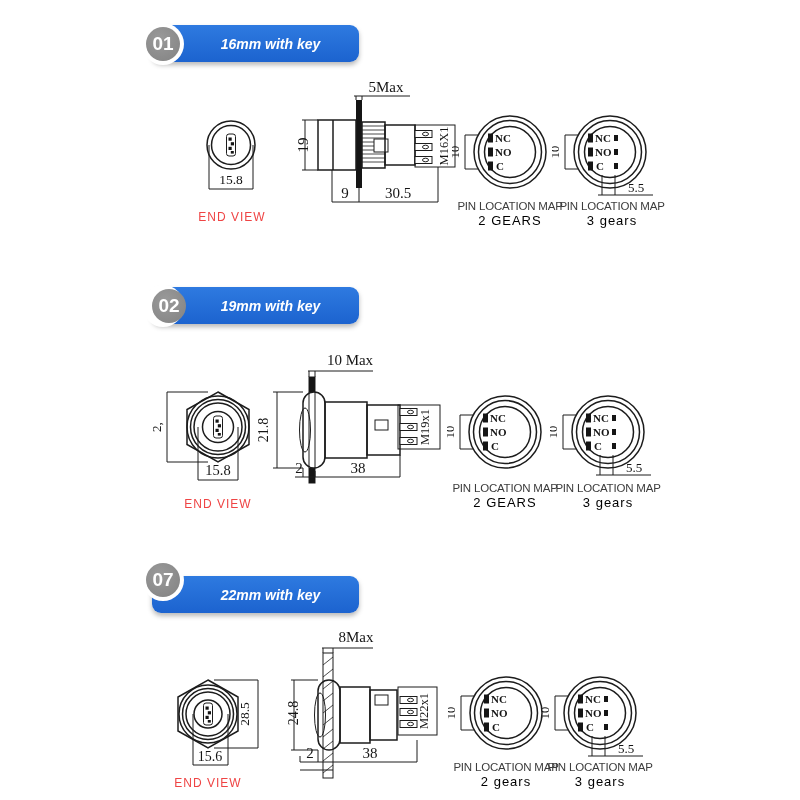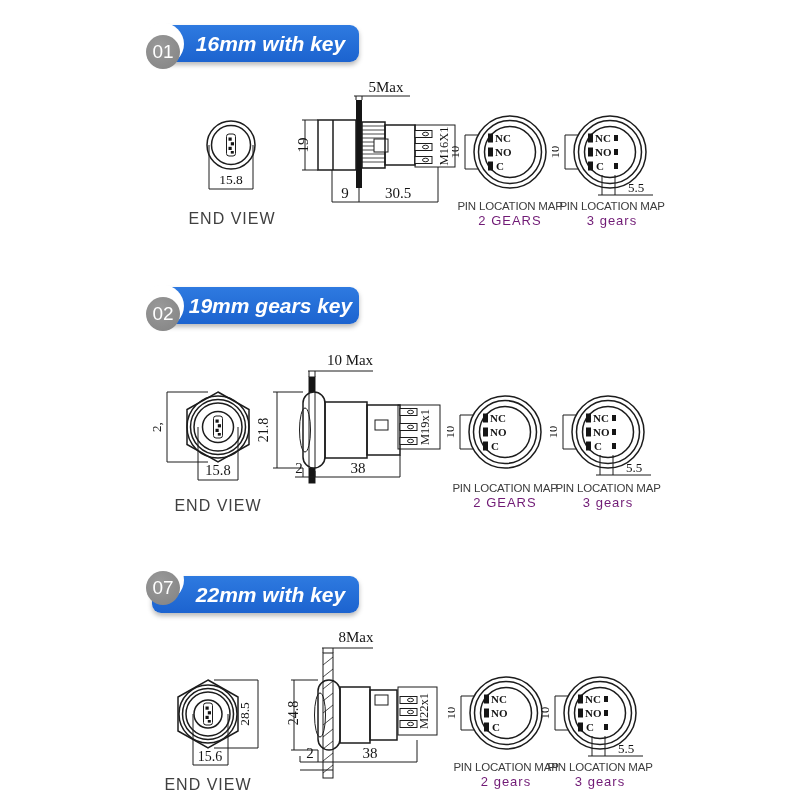--- a/index.html
+++ b/index.html
@@ -2,32 +2,32 @@
 <html><head>
 <meta charset="utf-8">
 <style>
   html,body{margin:0;padding:0;background:#fff;}
   .canvas{position:relative;width:800px;height:800px;background:#ffffff;overflow:hidden;
           font-family:"Liberation Sans",sans-serif;}
   .fig{position:absolute;}
   .banner{position:absolute;width:207px;height:37px;border-radius:9px;
           background:linear-gradient(180deg,#2e7ae0,#1c63cf);
           box-shadow:0 3px 5px rgba(0,0,0,.28);
-          color:#fff;font-style:italic;font-weight:bold;font-size:21px;
+          color:#fff;font-style:italic;font-weight:bold;font-size:14px;
           display:flex;align-items:center;justify-content:center;
           padding-left:30px;box-sizing:border-box;}
   .ring{position:absolute;width:42px;height:42px;border-radius:50%;background:#fff;}
   .badge{position:absolute;width:34px;height:34px;border-radius:50%;
          background:radial-gradient(circle at 40% 35%,#9a9a9a,#828282);
-         color:#fff;font-size:19px;font-weight:normal;
-         display:flex;align-items:center;justify-content:center;margin-top:8px;}
+         color:#fff;font-size:19px;font-weight:bold;
+         display:flex;align-items:center;justify-content:center;}
   .caption{position:absolute;text-align:center;}
-  .ev{font-size:16px;color:#404040;letter-spacing:1px;white-space:nowrap;}
+  .ev{font-size:12px;color:#ef4444;letter-spacing:1px;white-space:nowrap;}
   .pl1{font-size:11.5px;color:#3c3c3c;letter-spacing:-0.2px;white-space:nowrap;}
-  .pl2{font-size:13px;color:#701a75;letter-spacing:1px;white-space:nowrap;}
+  .pl2{font-size:13px;color:#000000;letter-spacing:1px;white-space:nowrap;}
   svg .ol{fill:none;stroke:#1c1c1c;stroke-width:1.5;}
   svg .thin{fill:none;stroke:#1c1c1c;stroke-width:1;}
   svg .hair{fill:none;stroke:#1c1c1c;stroke-width:.8;}
   svg .wfill{fill:#fff;stroke:#1c1c1c;stroke-width:1;}
   svg .blk{fill:#151515;stroke:none;}
   svg text{fill:#151515;}
   svg .dim{font-family:"Liberation Serif",serif;}
   svg .pin{font-family:"Liberation Serif",serif;font-weight:bold;}
 </style>
 </head>
@@ -124,24 +124,24 @@
       <text class="pin" font-size="11" x="43" y="51">NO</text>
       <text class="pin" font-size="11" x="44" y="65">C</text>
       <text class="dim" font-size="13" text-anchor="middle" x="84" y="87">5.5</text>
     </svg>
     <div class="caption pl1" style="left:552px;top:200px;width:120px">PIN LOCATION MAP</div>
     <div class="caption pl2" style="left:552px;top:213px;width:120px">3 gears</div>
   </div>
 
   <div>
     <div class="banner" style="left:152px;top:287px">
-      <span>19mm gears key</span>
+      <span>19mm with key</span>
     </div>
     <div class="ring" style="left:142px;top:285px"></div>
-    <div class="badge" style="left:146px;top:289px">
+    <div class="badge" style="left:152px;top:289px">
       <span>02</span>
     </div>
 
     <svg class="fig" style="left:150px;top:377px" width="130" height="128" viewBox="0 0 130 128">
       <polygon points="68,15 99,32.5 99,67.5 68,85 37,67.5 37,32.5" class="ol" stroke-width="1.7"></polygon>
       <circle cx="68" cy="50" r="31" class="ol" stroke-width="1.5"></circle>
       <circle cx="68" cy="50" r="27.5" class="ol" stroke-width="1.2"></circle>
       <circle cx="68" cy="50" r="24" class="ol" stroke-width="1.2"></circle>
       <circle cx="68" cy="50" r="15.5" class="ol" stroke-width="1.2"></circle>
       <use href="#kslot" transform="translate(68,50)"></use>

